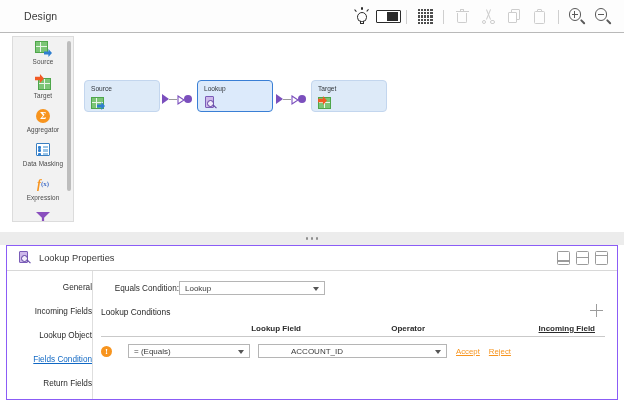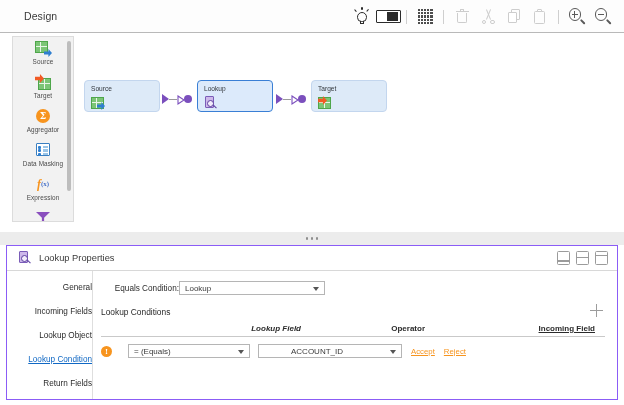--- a/index.html
+++ b/index.html
@@ -249,35 +249,35 @@
     position: absolute; right: 2px; top: -3px; width: 13px; height: 13px;
   }
   .plus-btn::before { content:''; position:absolute; left:0; top:5.6px; width:13px; height:1.8px; background:#9c9c9c;}
   .plus-btn::after  { content:''; position:absolute; left:5.6px; top:0; width:1.8px; height:13px; background:#9c9c9c;}
 
   .tbl-head {
     display: flex; border-bottom: 1px solid #c9c9c9; margin-top: 7px; padding-bottom: 3px;
   }
   .th { font-size: 8px; color: #2b2b2b; font-weight: bold; }
   .c-warn { width: 22px; }
-  .c-lookup { width: 178px; font-style: italic; }
+  .c-lookup { width: 178px; }
   .c-op { width: 124px; }
   .c-inc { width: 170px; text-decoration: underline; }
   .c-act { flex: 1; }
 
   .tbl-row { display: flex; align-items: center; margin-top: 7px; }
   .warn-ic {
     width: 11px; height: 11px; border-radius: 50%; background: #f7941e;
     color: #fff; font-size: 8px; display: flex; align-items: center; justify-content: center;
     font-family: "DejaVu Serif", serif; font-weight: bold; margin-right: 8px;
   }
   .cell-sel { height: 14px; }
   .sel.w-lf { width: 154px; }
   .sel.w-op { width: 122px; }
-  .sel.w-if { width: 144px; padding-left: 32px; }
+  .sel.w-if { width: 189px; padding-left: 32px; }
   .lnk { font-size: 7.8px; color: #f7941e; text-decoration: underline; margin-left: 9px; cursor: pointer; }
 </style>
 </head>
 <body>
 
 <div id="app">
 
   <div class="design-panel">
 
     <div class="design-header">
@@ -508,21 +508,21 @@
         <div class="lb b3"></div>
       </div>
     </div>
 
     <div class="props-body">
 
       <div class="side-nav">
         <div class="nav-item">General</div>
         <div class="nav-item">Incoming Fields</div>
         <div class="nav-item">Lookup Object</div>
-        <div class="nav-item active">Lookup Condition</div>
+        <div class="nav-item active">Fields Condition</div>
         <div class="nav-item">Return Fields</div>
       </div>
 
       <div class="pane">
 
         <div class="row-cond">
           <div class="lbl">Equals Condition:</div>
           <div class="sel w-simple">
             <span>Lookup</span>
             <span class="caret"></span>

